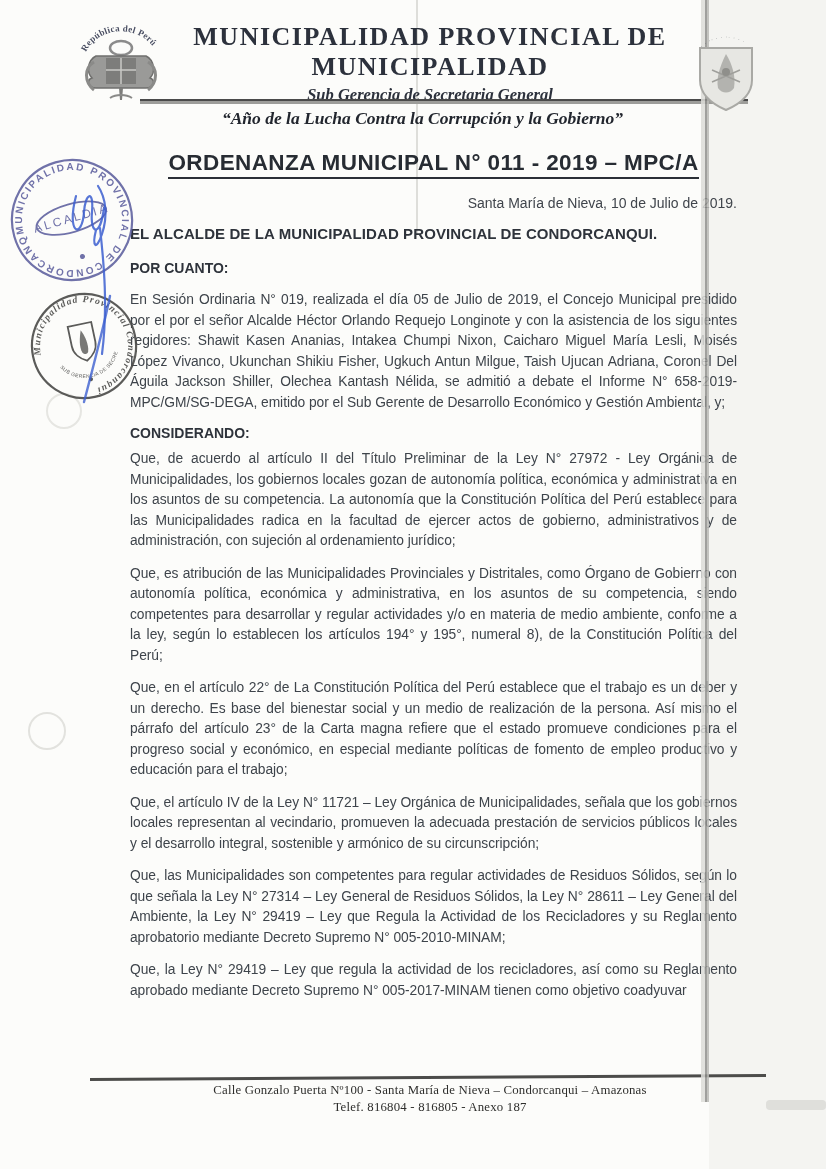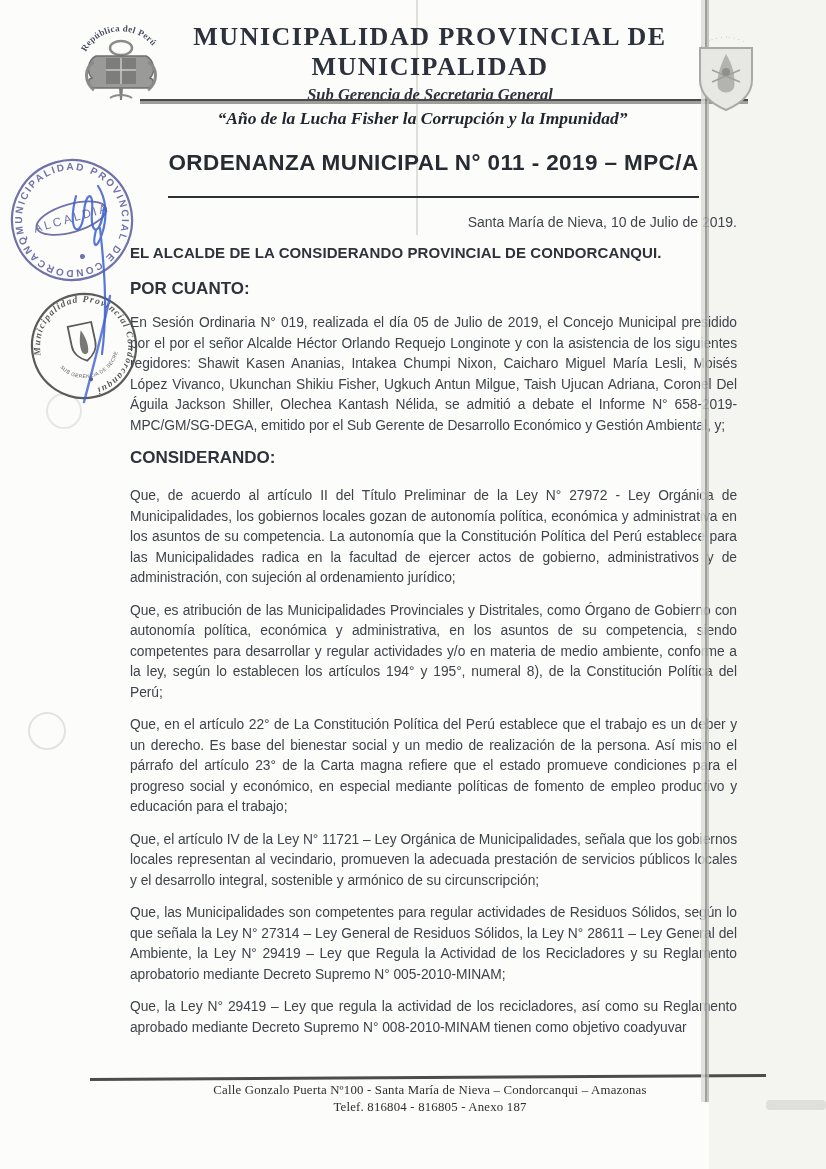--- a/index.html
+++ b/index.html
@@ -28,25 +28,25 @@
        color:#2c313c; margin-top:3px;}
   .rule{position:absolute; left:140px; top:99px; width:608px; height:5px; z-index:2;
        background:linear-gradient(180deg,#4a4a4a 0 2px,#9d9d9a 2px 5px);}
   .motto{position:absolute; left:150px; top:108px; width:545px; text-align:center; z-index:2;
        font-family:"Liberation Serif", serif; font-weight:bold; font-style:italic; font-size:17.5px; color:#22262e;}
   
   .main{position:absolute; left:130px; top:150px; width:607px; z-index:2;}
   .doc-title{text-align:center; margin:0 0 10px 0;}
   .doc-title span{
     display:inline-block; font-size:22.5px; font-weight:bold; color:#272c33; letter-spacing:.4px;
-    border-bottom:2.5px solid #2b2f36; padding-bottom:20px;}
+    border-bottom:2.5px solid #2b2f36; padding-bottom:1px;}
   .dateline{text-align:right; font-size:14px; color:#40454c; margin:16px 0 14px 0;}
   .addressee{font-size:15px; font-weight:bold; color:#2e333b; margin:0 0 18px 0; letter-spacing:.1px;}
-  .sec-heading{font-size:17px; font-weight:bold; color:#2e333b; margin:0 0 14px 0;}
-  .sec-heading.considerando{margin-bottom:18px;}
+  .sec-heading{font-size:14px; font-weight:bold; color:#2e333b; margin:0 0 14px 0;}
+  .sec-heading.considerando{margin-bottom:8px;}
   p.body-par{margin:0 0 12px 0; text-align:justify; font-size:13.8px; line-height:20.5px;
     letter-spacing:-.05px; color:#3e444b;}
   p.body-par.roster{margin-bottom:12px;}
   
   .stamp-alcaldia{position:absolute; left:6px; top:154px; width:132px; height:132px; z-index:4;
     transform:rotate(-16deg); opacity:.88;}
   .signature{position:absolute; left:48px; top:168px; width:120px; height:200px; z-index:5;}
   .stamp-secretaria{position:absolute; left:26px; top:288px; width:116px; height:116px; z-index:4;
     transform:rotate(-12deg); opacity:.9;}
   .penstroke{position:absolute; left:70px; top:292px; width:50px; height:115px; z-index:5;}
@@ -100,39 +100,39 @@
       <circle cx="38" cy="50" r="4" fill="#8f8f8b"></circle>
     </svg>
   </div>
 
   <div class="hdr">
     <div class="org">MUNICIPALIDAD PROVINCIAL DE</div>
     <div class="org">MUNICIPALIDAD</div>
     <div class="dept">Sub Gerencia de Secretaria General</div>
   </div>
   <div class="rule"></div>
-  <div class="motto">“Año de la Lucha Fisher la Corrupción y la Impunidad”</div>
+  <div class="motto">“Año de la Lucha Contra la Corrupción y la Gobierno”</div>
 
   <div class="main">
     <div class="doc-title">
       <span>ORDENANZA MUNICIPAL N° 011 - 2019 – MPC/A</span>
     </div>
     <div class="dateline">Santa María de Nieva, 10 de Julio de 2019.</div>
-    <div class="addressee">EL ALCALDE DE LA CONSIDERANDO PROVINCIAL DE CONDORCANQUI.</div>
+    <div class="addressee">EL ALCALDE DE LA MUNICIPALIDAD PROVINCIAL DE CONDORCANQUI.</div>
 
     <div class="sec-heading">POR CUANTO:</div>
     <p class="body-par roster">En Sesión Ordinaria N° 019, realizada el día 05 de Julio de 2019, el Concejo Municipal presidido por el por el señor Alcalde Héctor Orlando Requejo Longinote y con la asistencia de los siguientes regidores: Shawit Kasen Ananias, Intakea Chumpi Nixon, Caicharo Miguel María Lesli, Moisés López Vivanco, Ukunchan Shikiu Fisher, Ugkuch Antun Milgue, Taish Ujucan Adriana, Coronel Del Águila Jackson Shiller, Olechea Kantash Nélida, se admitió a debate el Informe N° 658-2019-MPC/GM/SG-DEGA, emitido por el Sub Gerente de Desarrollo Económico y Gestión Ambiental, y;</p>
 
     <div class="sec-heading considerando">CONSIDERANDO:</div>
     <p class="body-par">Que, de acuerdo al artículo II del Título Preliminar de la Ley N° 27972 - Ley Orgánica de Municipalidades, los gobiernos locales gozan de autonomía política, económica y administrativa en los asuntos de su competencia. La autonomía que la Constitución Política del Perú establece para las Municipalidades radica en la facultad de ejercer actos de gobierno, administrativos y de administración, con sujeción al ordenamiento jurídico;</p>
     <p class="body-par">Que, es atribución de las Municipalidades Provinciales y Distritales, como Órgano de Gobierno con autonomía política, económica y administrativa, en los asuntos de su competencia, siendo competentes para desarrollar y regular actividades y/o en materia de medio ambiente, conforme a la ley, según lo establecen los artículos 194° y 195°, numeral 8), de la Constitución Política del Perú;</p>
     <p class="body-par">Que, en el artículo 22° de La Constitución Política del Perú establece que el trabajo es un deber y un derecho. Es base del bienestar social y un medio de realización de la persona. Así mismo el párrafo del artículo 23° de la Carta magna refiere que el estado promueve condiciones para el progreso social y económico, en especial mediante políticas de fomento de empleo productivo y educación para el trabajo;</p>
     <p class="body-par">Que, el artículo IV de la Ley N° 11721 – Ley Orgánica de Municipalidades, señala que los gobiernos locales representan al vecindario, promueven la adecuada prestación de servicios públicos locales y el desarrollo integral, sostenible y armónico de su circunscripción;</p>
     <p class="body-par">Que, las Municipalidades son competentes para regular actividades de Residuos Sólidos, según lo que señala la Ley N° 27314 – Ley General de Residuos Sólidos, la Ley N° 28611 – Ley General del Ambiente, la Ley N° 29419 – Ley que Regula la Actividad de los Recicladores y su Reglamento aprobatorio mediante Decreto Supremo N° 005-2010-MINAM;</p>
-    <p class="body-par">Que, la Ley N° 29419 – Ley que regula la actividad de los recicladores, así como su Reglamento aprobado mediante Decreto Supremo N° 008-2010-MINAM tienen como objetivo coadyuvar</p>
+    <p class="body-par">Que, la Ley N° 29419 – Ley que regula la actividad de los recicladores, así como su Reglamento aprobado mediante Decreto Supremo N° 005-2017-MINAM tienen como objetivo coadyuvar</p>
   </div>
 
   <div class="stamp-alcaldia">
     <svg width="132" height="132" viewBox="0 0 132 132">
       <defs>
           <path id="cirA" d="M66,66 m-50,0 a50,50 0 1,1 100,0 a50,50 0 1,1 -100,0"></path>
         </defs>
       <circle cx="66" cy="66" r="60" fill="none" stroke="#5d5f9e" stroke-width="2.2"></circle>
       <text font-size="10" font-weight="bold" fill="#5d5f9e" letter-spacing="2">
         <textPath href="#cirA">MUNICIPALIDAD PROVINCIAL DE CONDORCANQUI</textPath>

